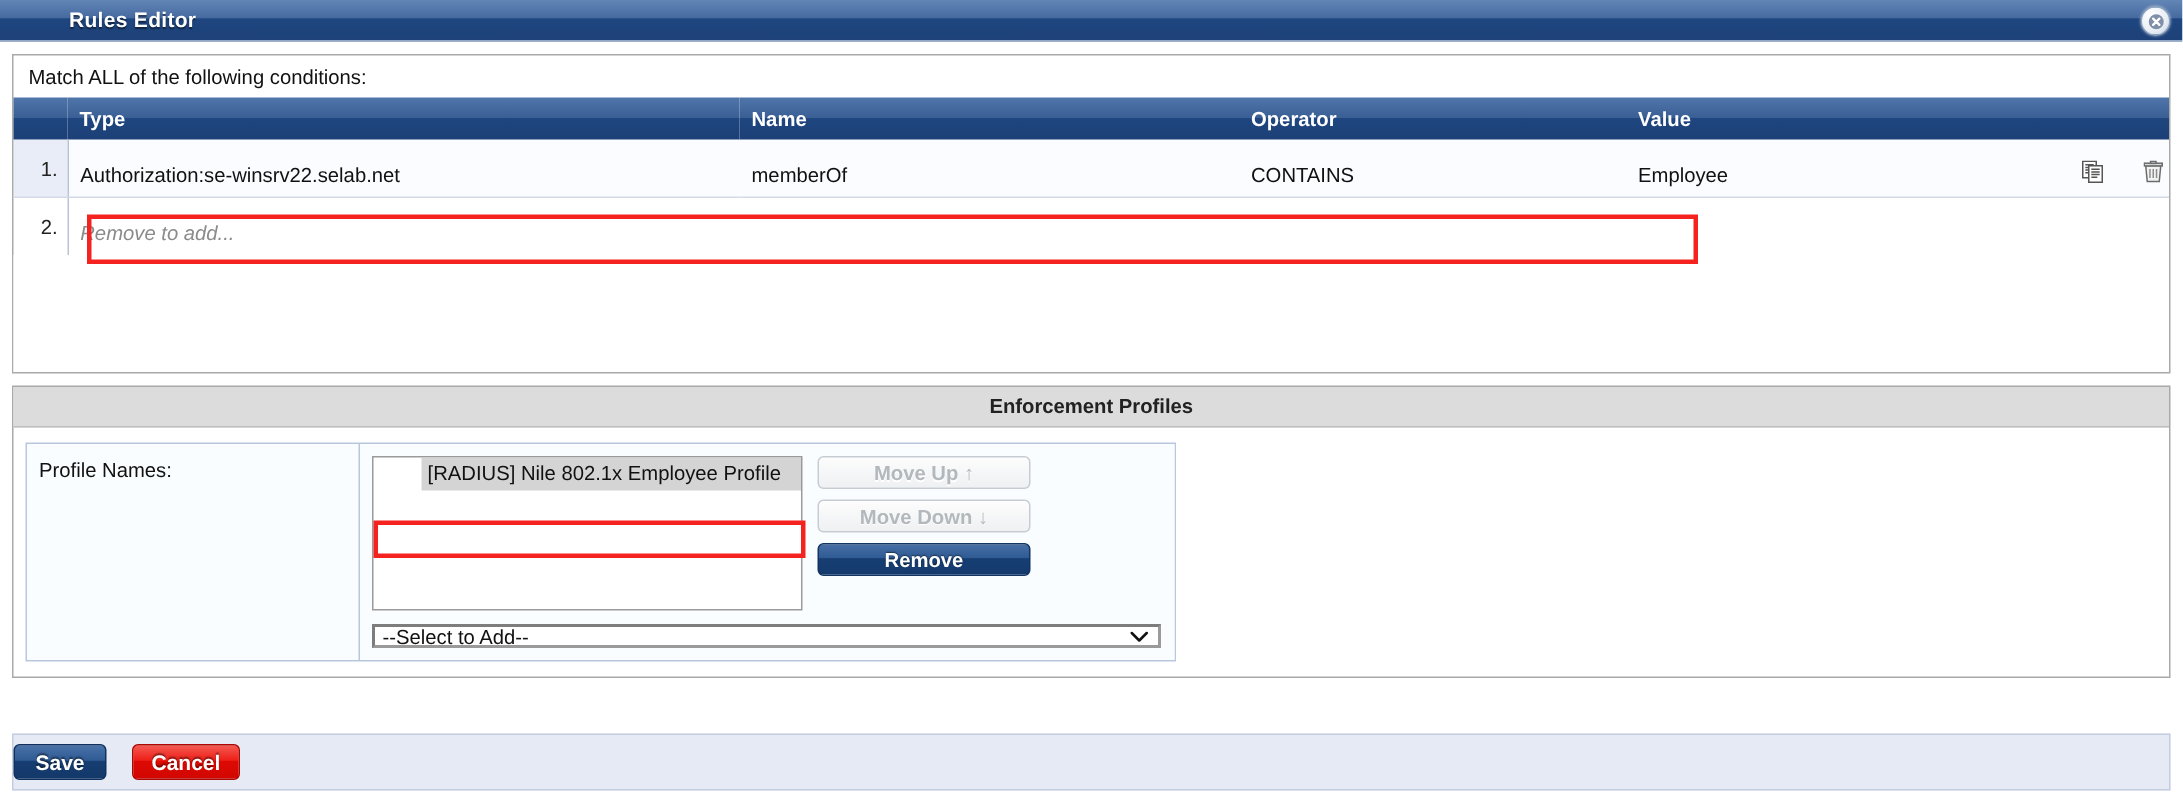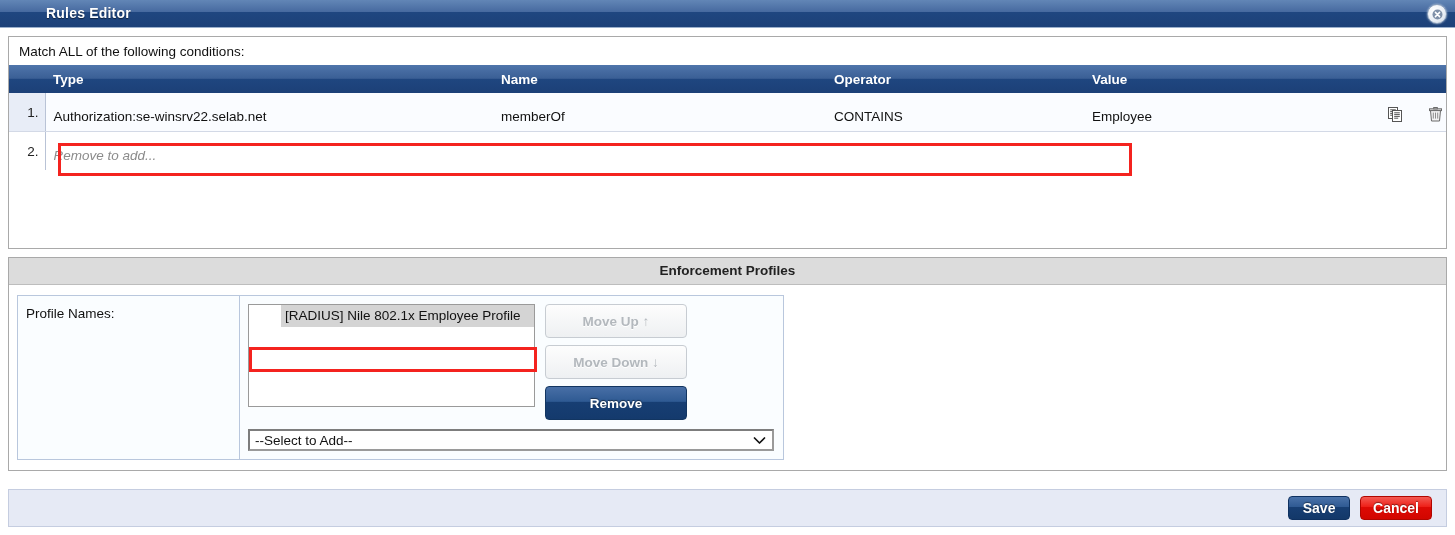--- a/index.html
+++ b/index.html
@@ -190,21 +190,21 @@
     margin-left: 32px;
   }
   .btn-col {
     margin-left: 10px;
     display: flex;
     flex-direction: column;
     gap: 7px;
   }
   .btn {
     width: 142px;
-    height: 34px;
+    height: 22px;
     font-size: 13.5px;
     font-weight: bold;
     border-radius: 4px;
     box-sizing: border-box;
     display: flex;
     align-items: center;
     justify-content: center;
     cursor: pointer;
     user-select: none;
   }
@@ -217,21 +217,21 @@
   }
   .btn-blue {
     background: linear-gradient(to bottom, #486fa6 0%, #2f5a93 45%, #173e73 47%, #143a6d 100%);
     border: 1px solid #123561;
     color: #ffffff;
     text-shadow: 0 -1px 1px rgba(0,0,0,.5);
   }
   .select-wrap { margin-top: 9px; }
   .fake-select {
     width: 526px;
-    height: 22px;
+    height: 16px;
     border: 2px solid #9a9a9a;
     border-top-color: #7d7d7d;
     border-left-color: #7d7d7d;
     background: #ffffff;
     box-sizing: border-box;
     display: flex;
     align-items: center;
     justify-content: space-between;
     padding: 0 6px 0 5px;
     font-size: 13.5px;
@@ -244,23 +244,22 @@
     position: absolute;
     left: 8px;
     right: 8px;
     bottom: 8px;
     height: 38px;
     background: #e6eaf5;
     border: 1px solid #c5cde0;
     box-sizing: border-box;
     display: flex;
     align-items: center;
-    justify-content: flex-end;
     padding-right: 14px;
-    gap: 10px;
+    gap: 17px;
   }
   .fbtn {
     min-width: 62px;
     height: 24px;
     padding: 0 12px;
     border-radius: 4px;
     font-size: 14px;
     font-weight: bold;
     color: #ffffff;
     display: flex;

